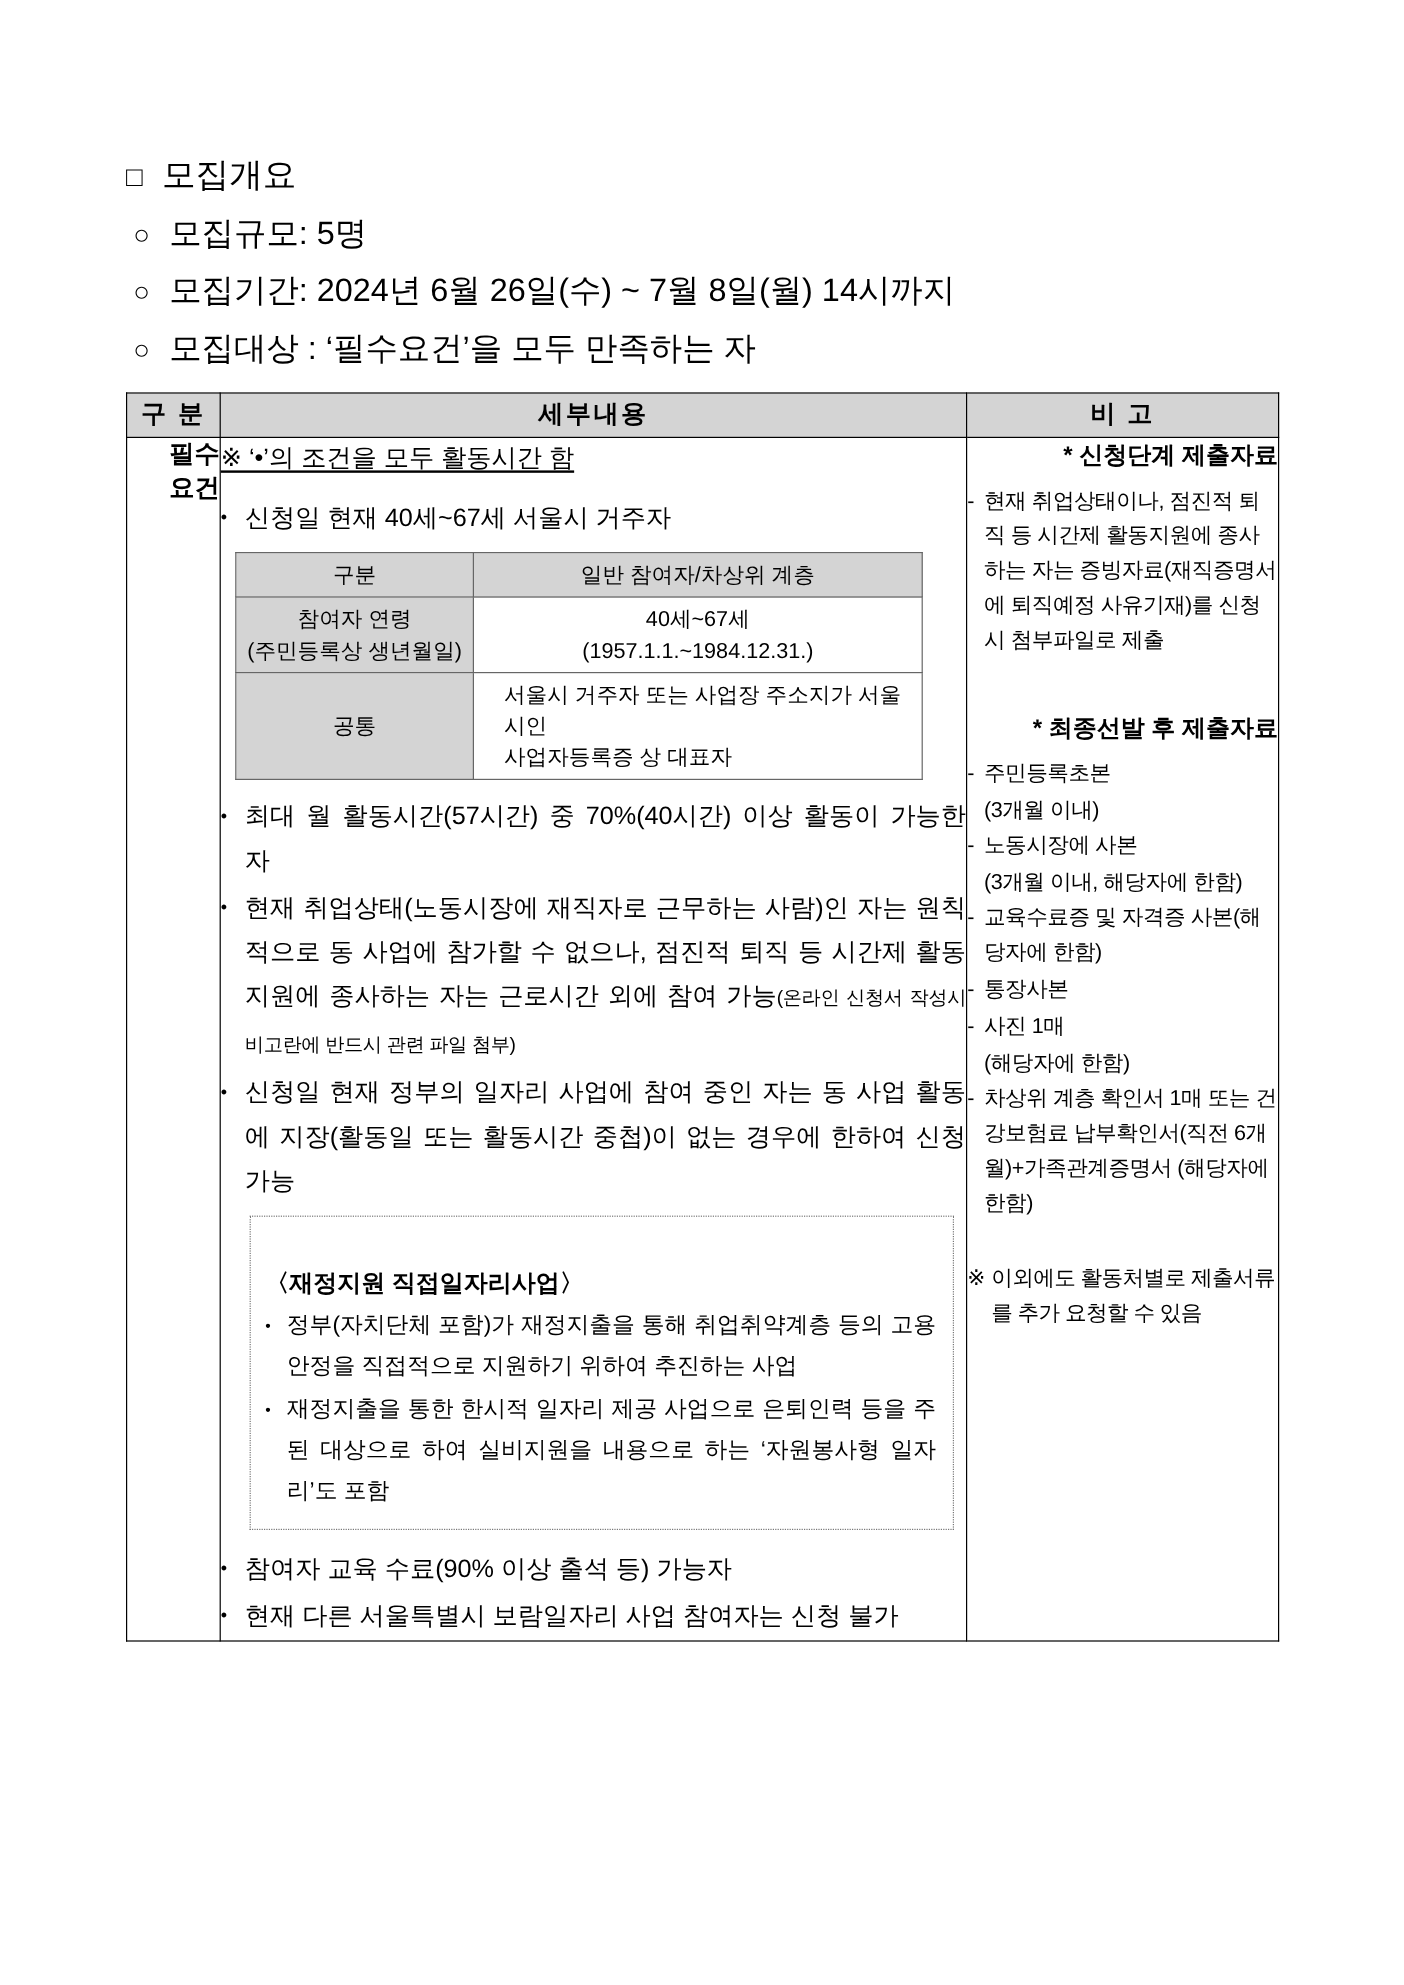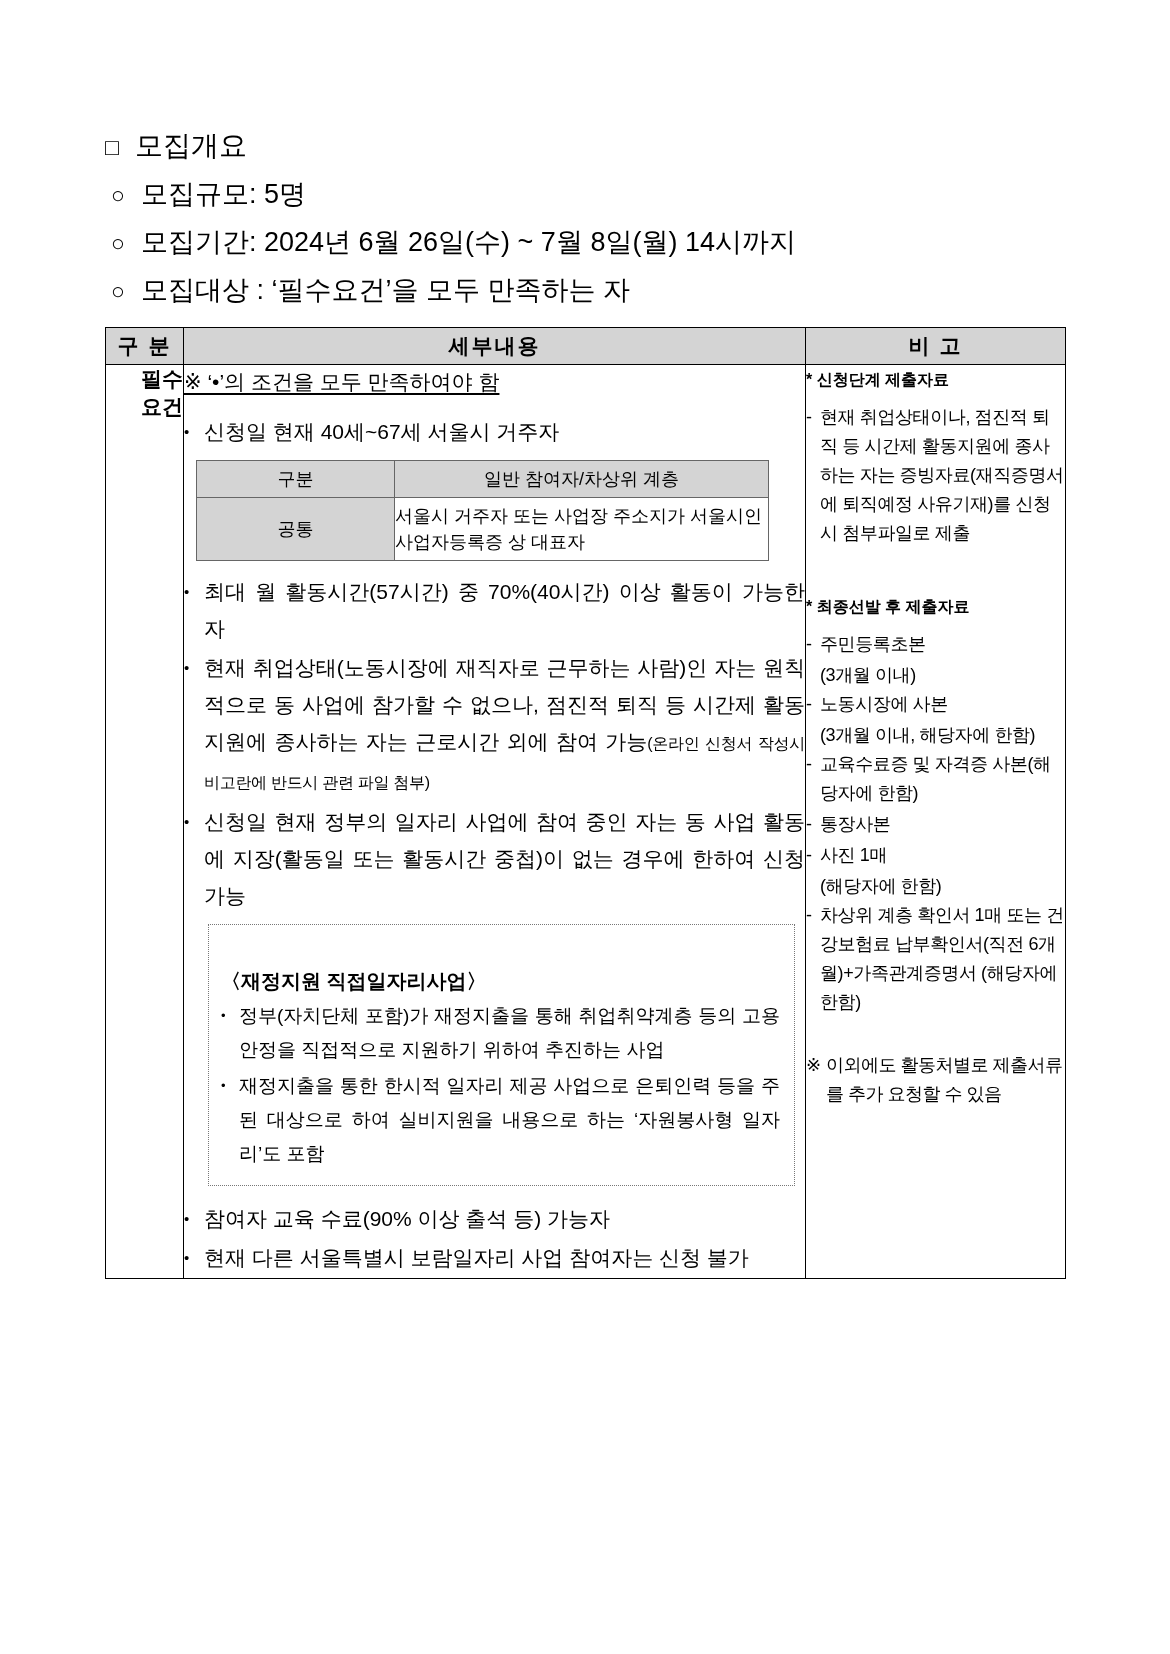--- a/index.html
+++ b/index.html
@@ -143,21 +143,21 @@
   table.inner td.ih {
     background: #d4d4d4;
     text-align: center;
     font-weight: normal;
   }
   table.inner td.ileft {
     background: #d4d4d4;
     text-align: center;
   }
   table.inner td.ictr { text-align: center; }
-  table.inner td.ileftv { text-align: left; padding-left: 0; }
+  table.inner td.ileftv { text-align: left; padding-left: 25px; }
   col.ic1 { width: 198px; }
   col.ic2 { width: 374px; }
 
   
   .dbox {
     border: 1.6px dotted #777777;
     margin: 10px 10px 14px 24px;
     padding: 12px 14px 12px 12px;
   }
   .dbox .dbox-title {
@@ -165,25 +165,26 @@
     font-weight: bold;
     line-height: 32px;
     margin-bottom: 2px;
     margin-top: 28px;
   }
   .dbox .bul { font-size: 19px; line-height: 34px; }
   .dbox .bul > .dot { flex: 0 0 18px; font-size: 13px; line-height: 34px; }
 
   
   .bigo-head {
-    font-size: 16px;
+    font-size: 20px;
     font-weight: bold;
     line-height: 30px;
     margin-bottom: 8px;
     white-space: nowrap;
+    text-align: right;
   }
   .bigo-head.spaced { margin-top: 44px; }
   .bigo-item {
     display: flex;
     font-size: 18px;
     line-height: 29px;
     margin-bottom: 2px;
   }
   .bigo-item > .dash {
     flex: 0 0 14px;
@@ -253,38 +254,48 @@
 
       <tr>
 
         <td class="gubun-cell">
           <div>필수</div>
           <div>요건</div>
         </td>
 
         <td class="detail-cell">
 
-          <div class="uline-note">※ ‘•’의 조건을 모두 만족하여야 함</div>
+          <div class="uline-note">※ ‘•’의 조건을 모두 활동시간 함</div>
 
           <div class="bul nowrapline">
             <span class="dot">•</span>
             <span class="btxt">신청일 현재 40세~67세 서울시 거주자</span>
           </div>
 
           <table class="inner">
             <colgroup>
               <col class="ic1">
               <col class="ic2">
             </colgroup>
             <tbody>
               <tr>
                 <td class="ih">구분</td>
                 <td class="ih">일반 참여자/차상위 계층</td>
               </tr>
               <tr>
+                <td class="ileft">
+                  <div>참여자 연령</div>
+                  <div>(주민등록상 생년월일)</div>
+                </td>
+                <td class="ictr">
+                  <div>40세~67세</div>
+                  <div>(1957.1.1.~1984.12.31.)</div>
+                </td>
+              </tr>
+              <tr>
                 <td class="ileft">공통</td>
                 <td class="ileftv">
                   <div>서울시 거주자 또는 사업장 주소지가 서울시인</div>
                   <div>사업자등록증 상 대표자</div>
                 </td>
               </tr>
             </tbody>
           </table>
 
           <div class="bul">

